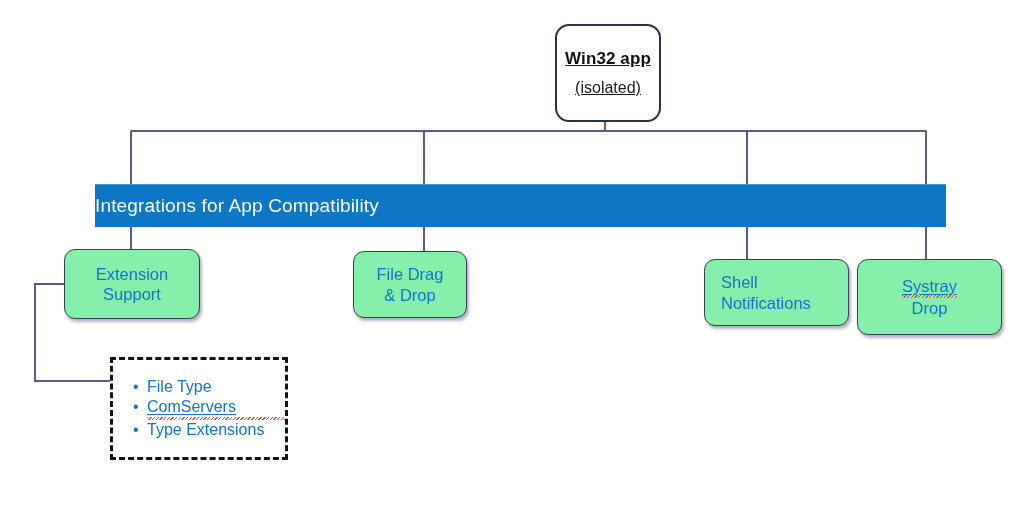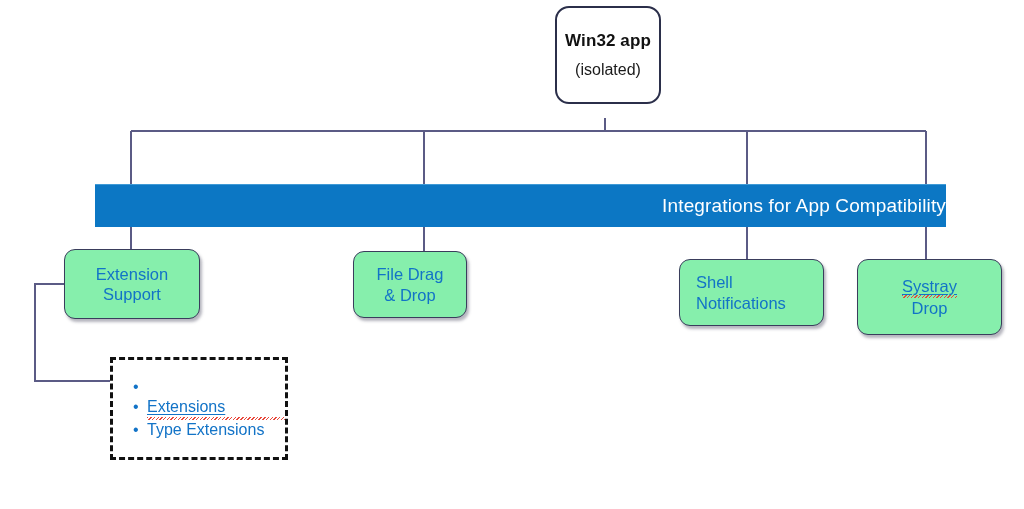--- a/index.html
+++ b/index.html
@@ -61,21 +61,21 @@
   }
 
   
   .banner {
     position: absolute;
     background: #0c77c4;
     border-top: 1px solid #3f9ad6;
     box-sizing: border-box;
     display: flex;
     align-items: center;
-    justify-content: flex-end;
+    justify-content: flex-start;
   }
   .banner-label {
     color: #ffffff;
     font-size: 19px;
     font-weight: normal;
     letter-spacing: .15px;
   }
 
   
   .node-leaf {
@@ -154,61 +154,62 @@
 
       <line x1="131" y1="227" x2="131" y2="249"></line>
       <line x1="424" y1="227" x2="424" y2="251"></line>
       <line x1="747" y1="227" x2="747" y2="259"></line>
       <line x1="926" y1="227" x2="926" y2="259"></line>
 
       <polyline points="64,284 35,284 35,381 110,381"></polyline>
     </g>
   </svg>
 
-  <div class="node node-root" style="left:555px; top:6px; width:106px; height:98px;">
+  <div class="node node-root" style="left:555px; top:24px; width:106px; height:98px;text-decoration:underline;">
     <span class="root-title">Win32 app</span>
     <span class="root-sub">(isolated)</span>
   </div>
 
   <div class="banner" style="left:95px; top:184px; width:851px; height:43px;">
     <span class="banner-label">Integrations for App Compatibility</span>
   </div>
 
   <div class="node node-leaf leaf-center" style="left:64px; top:249px; width:136px; height:70px;">
     <span class="ln">Extension</span>
     <span class="ln">Support</span>
   </div>
 
   <div class="node node-leaf leaf-center" style="left:353px; top:251px; width:114px; height:67px;">
     <span class="ln">File Drag</span>
     <span class="ln">&amp; Drop</span>
   </div>
 
-  <div class="node node-leaf leaf-left" style="left:679px; top:259px; width:145px; height:67px;">
+  <div class="node node-leaf leaf-left" style="left:704px; top:259px; width:145px; height:67px;">
     <span class="ln">Shell</span>
     <span class="ln">Notifications</span>
   </div>
 
   <div class="node node-leaf leaf-center" style="left:857px; top:259px; width:145px; height:76px;">
     <span class="ln underline-word spell">Systray</span>
     <span class="ln">Drop</span>
   </div>
 
   <div class="dashed-group" style="left:110px; top:357px; width:178px; height:103px;">
 
     <div class="bullet-row">
       <span class="bullet-dot">•</span>
       <span class="bullet-text">
+        <span class="ln">File Type</span>
       </span>
     </div>
 
     <div class="bullet-row">
       <span class="bullet-dot">•</span>
       <span class="bullet-text">
-        <span class="ln underline-word spell">Extensions</span>
+        <span class="ln underline-word spell">ComServers</span>
       </span>
     </div>
 
     <div class="bullet-row">
       <span class="bullet-dot">•</span>
       <span class="bullet-text">
         <span class="ln">Type Extensions</span>
       </span>
     </div>
 

